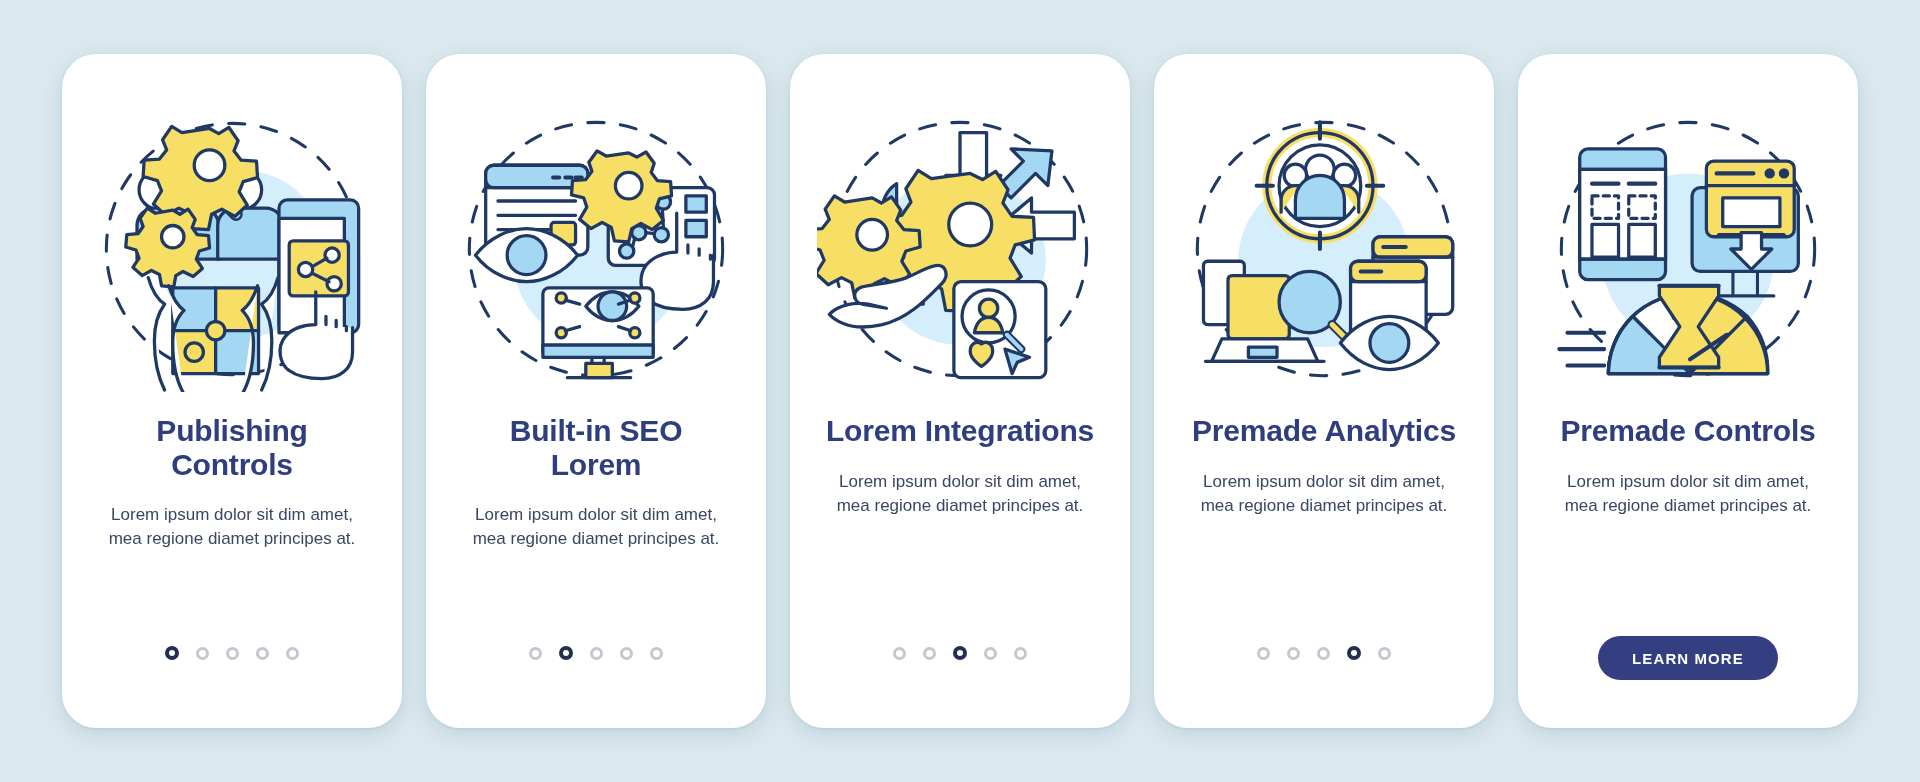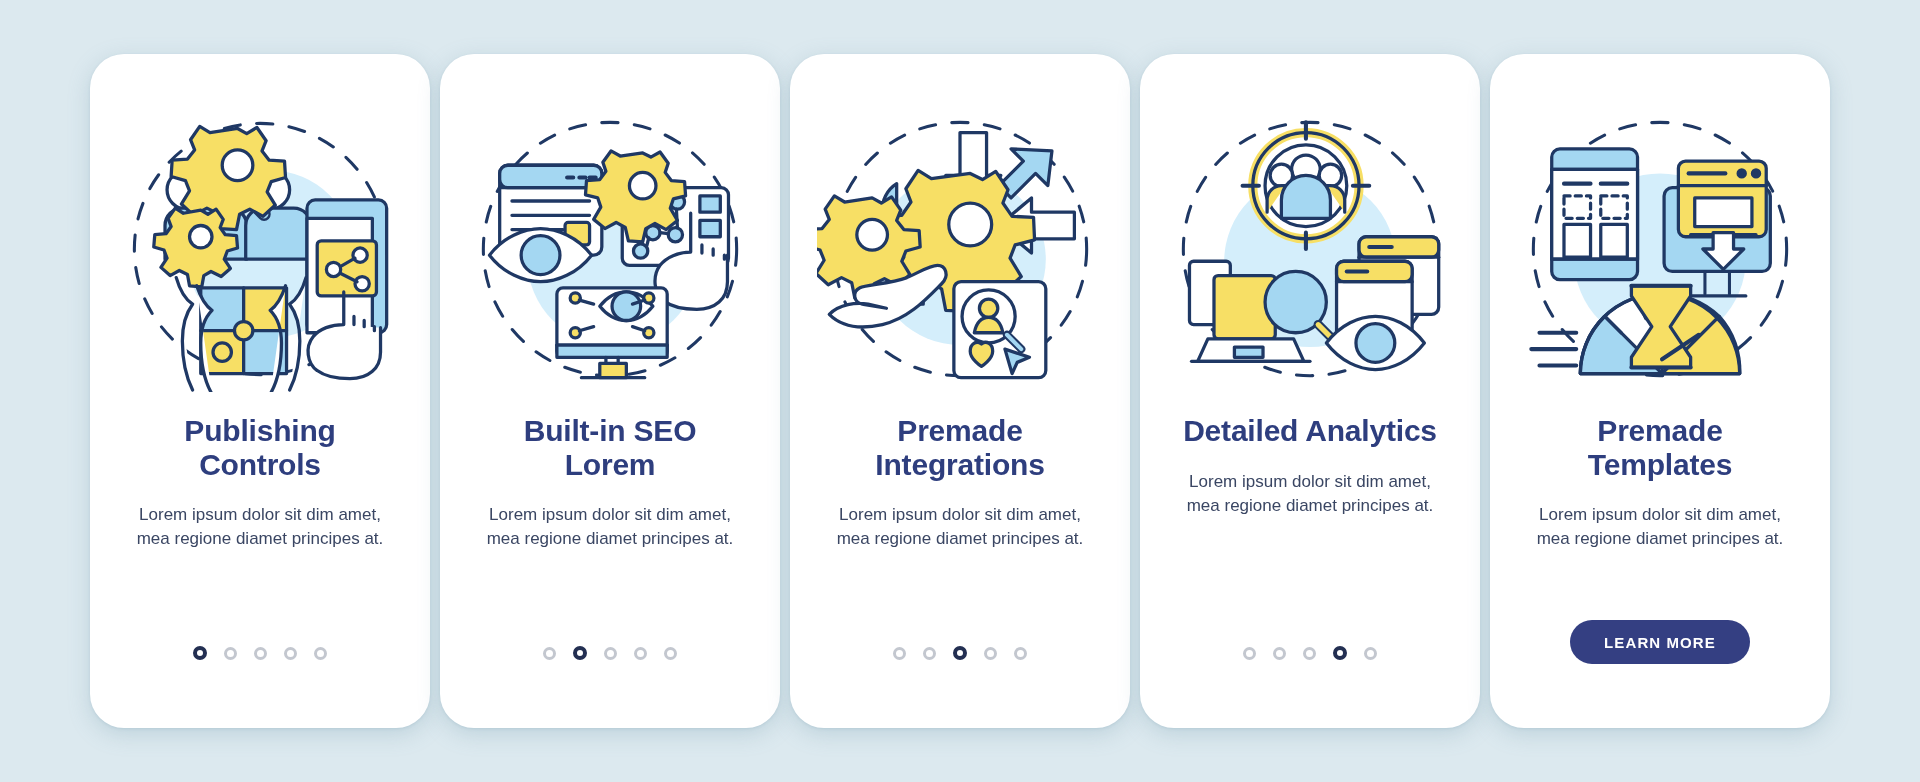--- a/index.html
+++ b/index.html
@@ -10,21 +10,21 @@
     width: 1920px;
     height: 782px;
     background: #dce9ef;
     font-family: "Liberation Sans", sans-serif;
     overflow: hidden;
   }
   .screens {
     display: flex;
     justify-content: center;
     align-items: center;
-    gap: 10px;
+    gap: 24px;
     width: 1920px;
     height: 782px;
     box-sizing: border-box;
     padding: 0 50px;
   }
   .screen {
     position: relative;
     width: 340px;
     height: 674px;
     background: #ffffff;
@@ -80,21 +80,21 @@
     box-sizing: border-box;
     background: transparent;
   }
   .dot.active {
     border-color: #232f52;
     width: 14px;
     height: 14px;
     border-width: 4px;
   }
   .cta {
-    margin-bottom: 34px;
+    margin-bottom: 18px;
     background: #343f82;
     color: #ffffff;
     border: none;
     border-radius: 22px;
     padding: 2px 34px;
     height: 44px;
     font-family: "Liberation Sans", sans-serif;
     font-size: 15px;
     font-weight: bold;
     letter-spacing: 1.1px;
@@ -265,21 +265,21 @@
           <circle cx="168" cy="206" r="26" fill="#ffffff"></circle>
           <circle cx="168" cy="198" r="9" fill="#f7df65"></circle>
           <path d="M154 222 c2 -10 7 -15 14 -15 c7 0 12 5 14 15z" fill="#f7df65"></path>
           <path d="M186 224 l14 14" stroke-width="8"></path>
           <path d="M186 224 l14 14" stroke="#a4d7f2" stroke-width="4"></path>
           <path d="M150 240 c0 -7 6 -11 11 -7 c5 -4 11 0 11 7 c0 8 -11 15 -11 15 c0 0 -11 -7 -11 -15z" fill="#f7df65"></path>
           <path d="M184 238 l24 8 l-12 5 l-5 11z" fill="#a4d7f2"></path>
         </g>
       </svg>
     </div>
-    <div class="title">Premade Integrations</div>
+    <div class="title">Lorem Integrations</div>
     <div class="body-text">Lorem ipsum dolor sit dim amet, mea regione diamet principes at.</div>
     <div class="spacer"></div>
     <div class="dots">
       <span class="dot"></span>
       <span class="dot"></span>
       <span class="dot active"></span>
       <span class="dot"></span>
       <span class="dot"></span>
     </div>
   </div>
@@ -322,21 +322,21 @@
           <rect x="166" y="152" width="74" height="76" rx="7" fill="#ffffff"></rect>
           <rect x="166" y="152" width="74" height="20" rx="7" fill="#f7df65"></rect>
           <path d="M166 172 h74"></path>
           <path d="M176 162 h20" stroke-width="4"></path>
 
           <path d="M156 232 c14 -18 32 -26 48 -26 c16 0 34 8 48 26 c-14 18 -32 26 -48 26 c-16 0 -34 -8 -48 -26z" fill="#ffffff"></path>
           <circle cx="204" cy="232" r="19" fill="#a4d7f2"></circle>
         </g>
       </svg>
     </div>
-    <div class="title">Detailed Analytics</div>
+    <div class="title">Premade Analytics</div>
     <div class="body-text">Lorem ipsum dolor sit dim amet, mea regione diamet principes at.</div>
     <div class="spacer"></div>
     <div class="dots">
       <span class="dot"></span>
       <span class="dot"></span>
       <span class="dot"></span>
       <span class="dot active"></span>
       <span class="dot"></span>
     </div>
   </div>
@@ -379,19 +379,19 @@
 
           <path d="M112 176 h58 v10 l-20 30 l20 30 v10 h-58 v-10 l20 -30 l-20 -30 z" fill="#f7df65"></path>
           <path d="M112 176 h58 M112 256 h58" stroke-width="4"></path>
 
           <path d="M142 248 l36 -24" stroke-width="4"></path>
 
           <path d="M22 222 h36 M14 238 h44 M22 254 h36" stroke-width="4"></path>
         </g>
       </svg>
     </div>
-    <div class="title">Premade Templates</div>
+    <div class="title">Premade Controls</div>
     <div class="body-text">Lorem ipsum dolor sit dim amet, mea regione diamet principes at.</div>
     <div class="spacer"></div>
     <button class="cta">LEARN MORE</button>
   </div>
 
 </div>
 
 </body></html>

